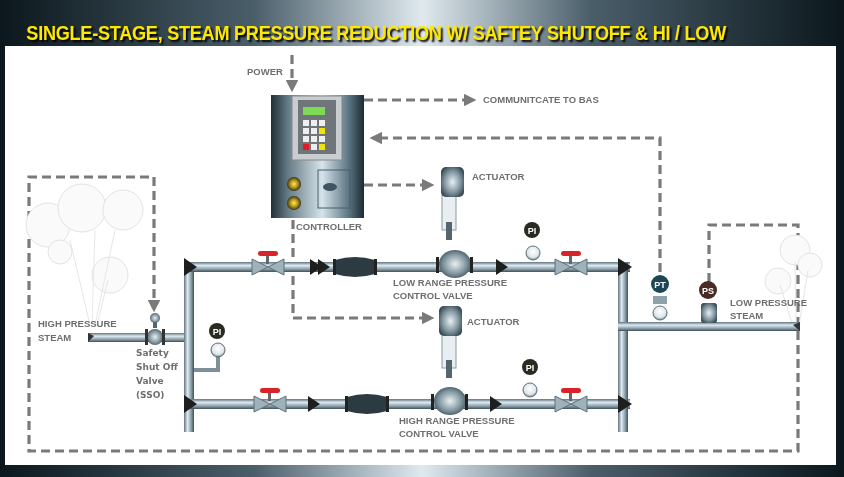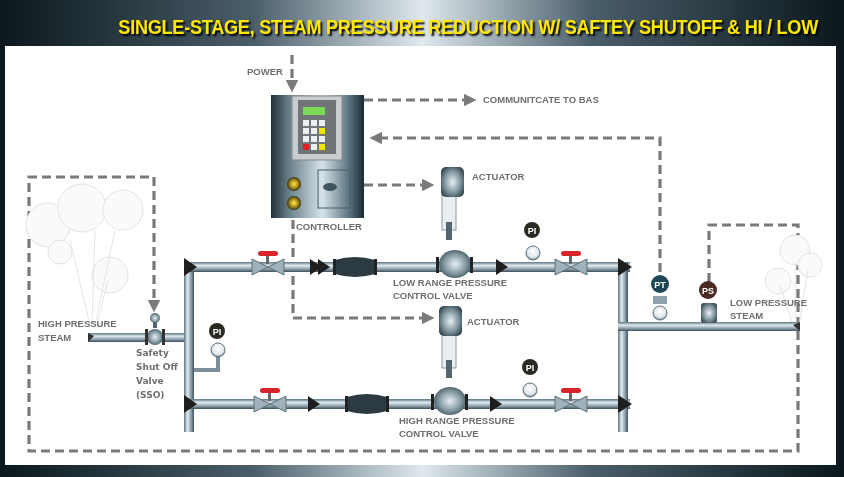--- a/index.html
+++ b/index.html
@@ -1,19 +1,19 @@
 <!DOCTYPE html>
 <html><head>
 <meta charset="utf-8">
 <style>
   html,body{margin:0;padding:0;}
   body{width:844px;height:477px;position:relative;overflow:hidden;background:#0d1a1f;font-family:"Liberation Sans",sans-serif;}
   .frame{position:absolute;left:0;top:0;width:844px;height:477px;
     background:linear-gradient(90deg,#0b171c 0%,#4a5e6a 30%,#dfe9ee 50%,#4a5e6a 70%,#0b171c 100%);}
-  .title-bar{position:absolute;left:0;top:4px;width:844px;height:46px;display:flex;align-items:center;justify-content:flex-end;}
+  .title-bar{position:absolute;left:0;top:10px;width:844px;height:46px;display:flex;align-items:center;justify-content:flex-start;}
   .title-text{color:#ffe800;font-weight:bold;font-size:19.5px;letter-spacing:-0.3px;text-shadow:2px 2px 2px #000;white-space:nowrap;transform:scaleX(0.93);}
   .canvas{position:absolute;left:5px;top:46px;width:831px;height:419px;background:#fff;}
   svg{position:absolute;left:0;top:0;}
   .lbl{font-family:"Liberation Sans",sans-serif;font-weight:bold;fill:#6d6e70;font-size:9.5px;}
   .lbl2{font-family:"DejaVu Sans",sans-serif;font-weight:bold;fill:#6d6e70;font-size:9px;}
 </style>
 </head>
 <body>
 
 <div class="frame"></div>

